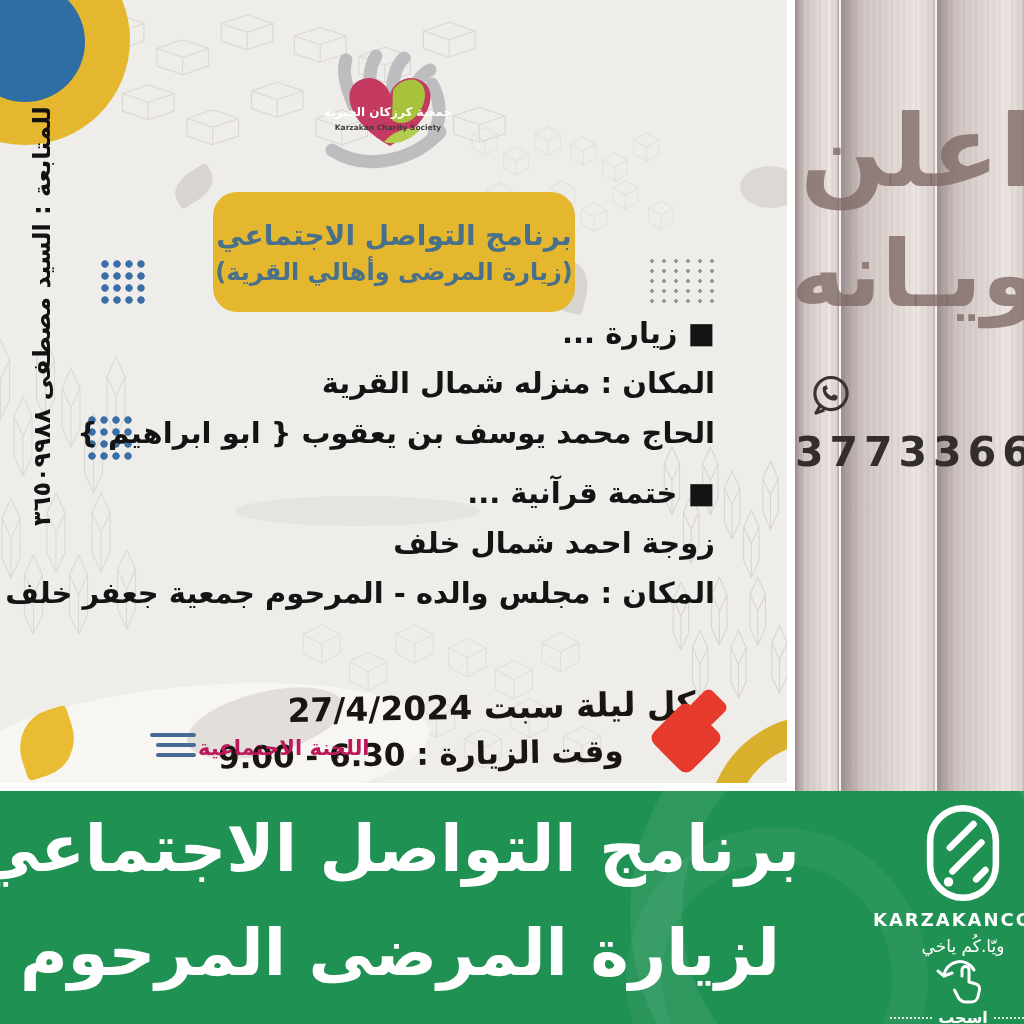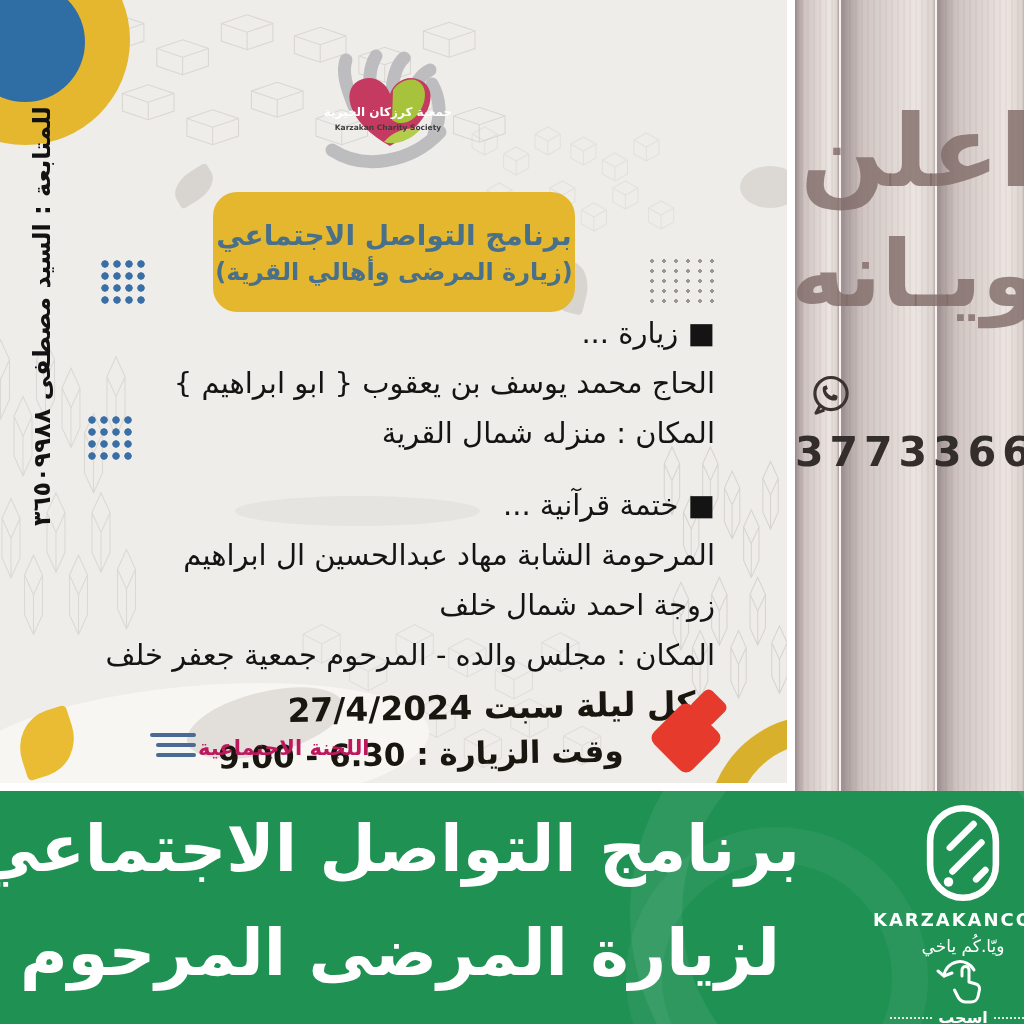--- a/index.html
+++ b/index.html
@@ -32,23 +32,23 @@
     transform:rotate(-90deg);font-size:24px;font-weight:bold;color:#121212;white-space:nowrap;}
   
   .clogo{position:absolute;left:298px;top:46px;width:184px;height:136px;}
   
   .title-box{position:absolute;left:213px;top:192px;width:362px;height:120px;background:#e4b72e;
     border-radius:24px;display:flex;flex-direction:column;justify-content:center;gap:6px;text-align:center;direction:rtl;}
   .title-box .t1{font-size:28px;font-weight:bold;color:#49708a;}
   .title-box .t2{font-size:24px;font-weight:bold;color:#49708a;}
   
   .body-text{position:absolute;right:72px;top:308px;width:660px;direction:rtl;
-    color:#141414;font-weight:normal;font-size:29px;}
+    color:#141414;font-weight:bold;font-size:29px;}
   .body-text .ln{height:50px;line-height:50px;white-space:nowrap;}
-  .body-text .sec2{margin-top:22px;}
+  .body-text .sec2{margin-top:10px;}
   
   .schedule{position:absolute;right:91px;top:684px;direction:rtl;text-align:right;color:#19150f;font-weight:bold;}
   .schedule .date{font-size:33px;line-height:48px;white-space:nowrap;transform:rotate(-1deg);}
   .schedule .time{font-size:31px;line-height:44px;white-space:nowrap;margin-right:72px;transform:rotate(-1deg);}
   
   .diamond{position:absolute;background:#e63a2c;transform:rotate(45deg);}
   .diamond.big{left:659px;top:711px;width:54px;height:54px;border-radius:9px;}
   .diamond.small{left:694px;top:693px;width:29px;height:29px;border-radius:6px;}
   .ring-yellow{position:absolute;left:707px;top:715px;width:168px;height:168px;border-radius:50%;
     border:28px solid #d8b02c;background:transparent;}
@@ -171,24 +171,23 @@
       <text x="90" y="84" text-anchor="middle" font-size="7.5" font-weight="bold" fill="#3c3c3c" font-family="DejaVu Sans, sans-serif">Karzakan Charity Society</text>
     </svg>
 
     <div class="title-box">
       <div class="t1">برنامج التواصل الاجتماعي</div>
       <div class="t2">(زيارة المرضى وأهالي القرية)</div>
     </div>
 
     <div class="body-text">
       <div class="ln">■ زيارة ...</div>
+      <div class="ln">المكان : منزله شمال القرية</div>
       <div class="ln">الحاج محمد يوسف بن يعقوب { ابو ابراهيم }</div>
-      <div class="ln">المكان : منزله شمال القرية</div>
       <div class="ln sec2">■ ختمة قرآنية ...</div>
-      <div class="ln">المرحومة الشابة مهاد عبدالحسين ال ابراهيم</div>
       <div class="ln">زوجة احمد شمال خلف</div>
       <div class="ln">المكان : مجلس والده - المرحوم جمعية جعفر خلف</div>
     </div>
 
     <div class="schedule">
       <div class="date">كل ليلة سبت 27/4/2024</div>
       <div class="time">وقت الزيارة : 6.30 - 9.00</div>
     </div>
 
     <div class="diamond big"></div>

